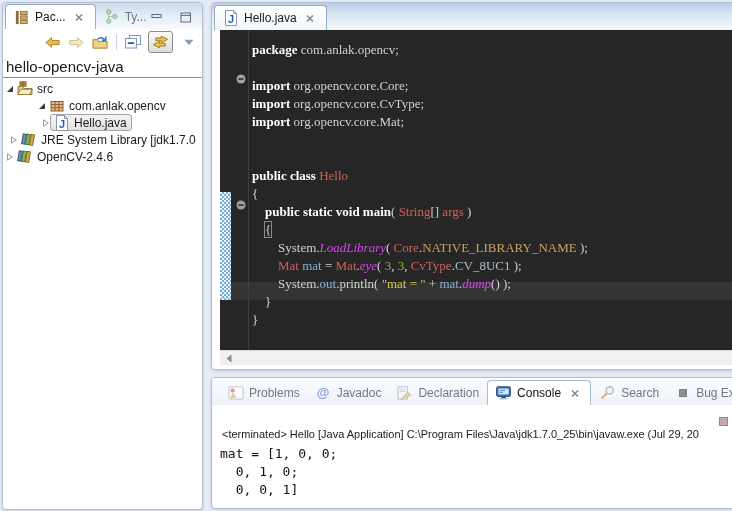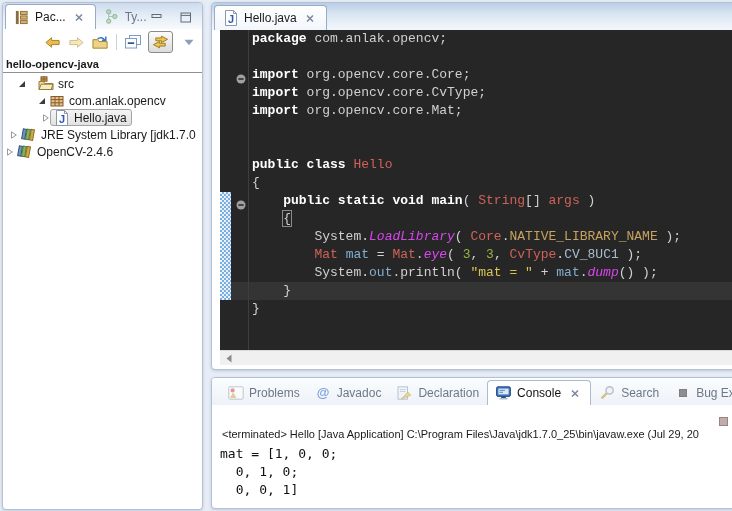--- a/index.html
+++ b/index.html
@@ -36,22 +36,22 @@
     height:26px; display:flex; align-items:center; justify-content:flex-end;
     gap:7px; padding-right:5px; background:#fff;
   }
   .vsep { width:1px; height:16px; background:#c6d2e0; }
   .pressed-btn {
     display:inline-flex; align-items:center; justify-content:center;
     padding:2px 3px; border:1px solid #8a8a8a; border-radius:3px;
     background:linear-gradient(#fbfbfb,#dcdcdc);
   }
   .project-label {
-    font-size:11px; color:#1a1a1a; padding:3px 0 2px 3px;
-    border-bottom:1px solid #8f8f8f; white-space:nowrap;font-weight:bold;
+    font-size:15px; color:#1a1a1a; padding:3px 0 2px 3px;
+    border-bottom:1px solid #8f8f8f; white-space:nowrap;
   }
   #pe-tree { padding-top:2px; }
   .tree-row {
     height:17px; display:flex; align-items:center;
     font-size:12px; color:#1a1a1a; white-space:nowrap; overflow:hidden;
   }
   .arr { width:13px; display:inline-flex; justify-content:center; align-items:center; flex:0 0 13px; }
   .tree-lab { margin-left:4px; }
   .sel {
     display:inline-flex; align-items:center; margin-left:-2px; padding:0 4px 0 2px;
@@ -76,22 +76,22 @@
   .range-indicator {
     position:absolute; left:0; top:162px; width:11px; height:108px;
     background-image:
       linear-gradient(45deg,#79ade0 25%,transparent 25%,transparent 75%,#79ade0 75%),
       linear-gradient(45deg,#79ade0 25%,#e9f1fa 25%,#e9f1fa 75%,#79ade0 75%);
     background-size:4px 4px; background-position:0 0,2px 2px;
   }
   .fold-marker { position:absolute; left:16px; width:10px; height:10px; }
   .ruler-sep { position:absolute; left:28px; top:0; bottom:0; width:1px; background:#3e3e3e; }
   .code {
-    position:absolute; left:32px; top:0; white-space:pre;
-    font-family:Liberation Mono, monospace; font-size:13px; line-height:18px;
+    position:absolute; left:32px; top:11px; white-space:pre;
+    font-family:Liberation Serif, serif; font-size:13px; line-height:18px;
   }
   .cl { height:18px; }
   .tk-kw { color:#ffffff; font-weight:bold; }
   .tk-pl { color:#d0d0d0; }
   .tk-ty { color:#cf6258; }
   .tk-st { color:#d8c452; }
   .tk-nu { color:#95b53f; }
   .tk-va { color:#84aecf; }
   .tk-it { color:#d946ef; font-style:italic; }
   .tk-co { color:#c7a15f; }
@@ -207,21 +207,21 @@
           </span>
         </span>
         <span class="ic">
           <svg width="10" height="7" viewBox="0 0 10 7">
             <path d="M0.5 0.8 H9.5 L5 6.2 Z" fill="#8ba0b8"></path>
           </svg>
         </span>
       </div>
     <div class="project-label">hello-opencv-java</div>
     <div id="pe-tree">
-        <div class="tree-row" style="padding-left: 12px; gap: 9px;">
+        <div class="tree-row" style="padding-left: 0;">
           <span class="arr">
             <svg width="8" height="8" viewBox="0 0 8 8">
               <path d="M7 1 L7 7 L1 7 Z" fill="#3c3c3c"></path>
             </svg>
           </span>
           <span style="display: inline-flex; align-items: center;">
             <span class="ic">
               <svg width="16" height="16" viewBox="0 0 16 16">
                 <rect x="3" y="0.8" width="6" height="4.4" fill="#d3a35c" stroke="#8a5a2b"></rect>
                 <line x1="6" y1="0.8" x2="6" y2="5.2" stroke="#8a5a2b"></line>

